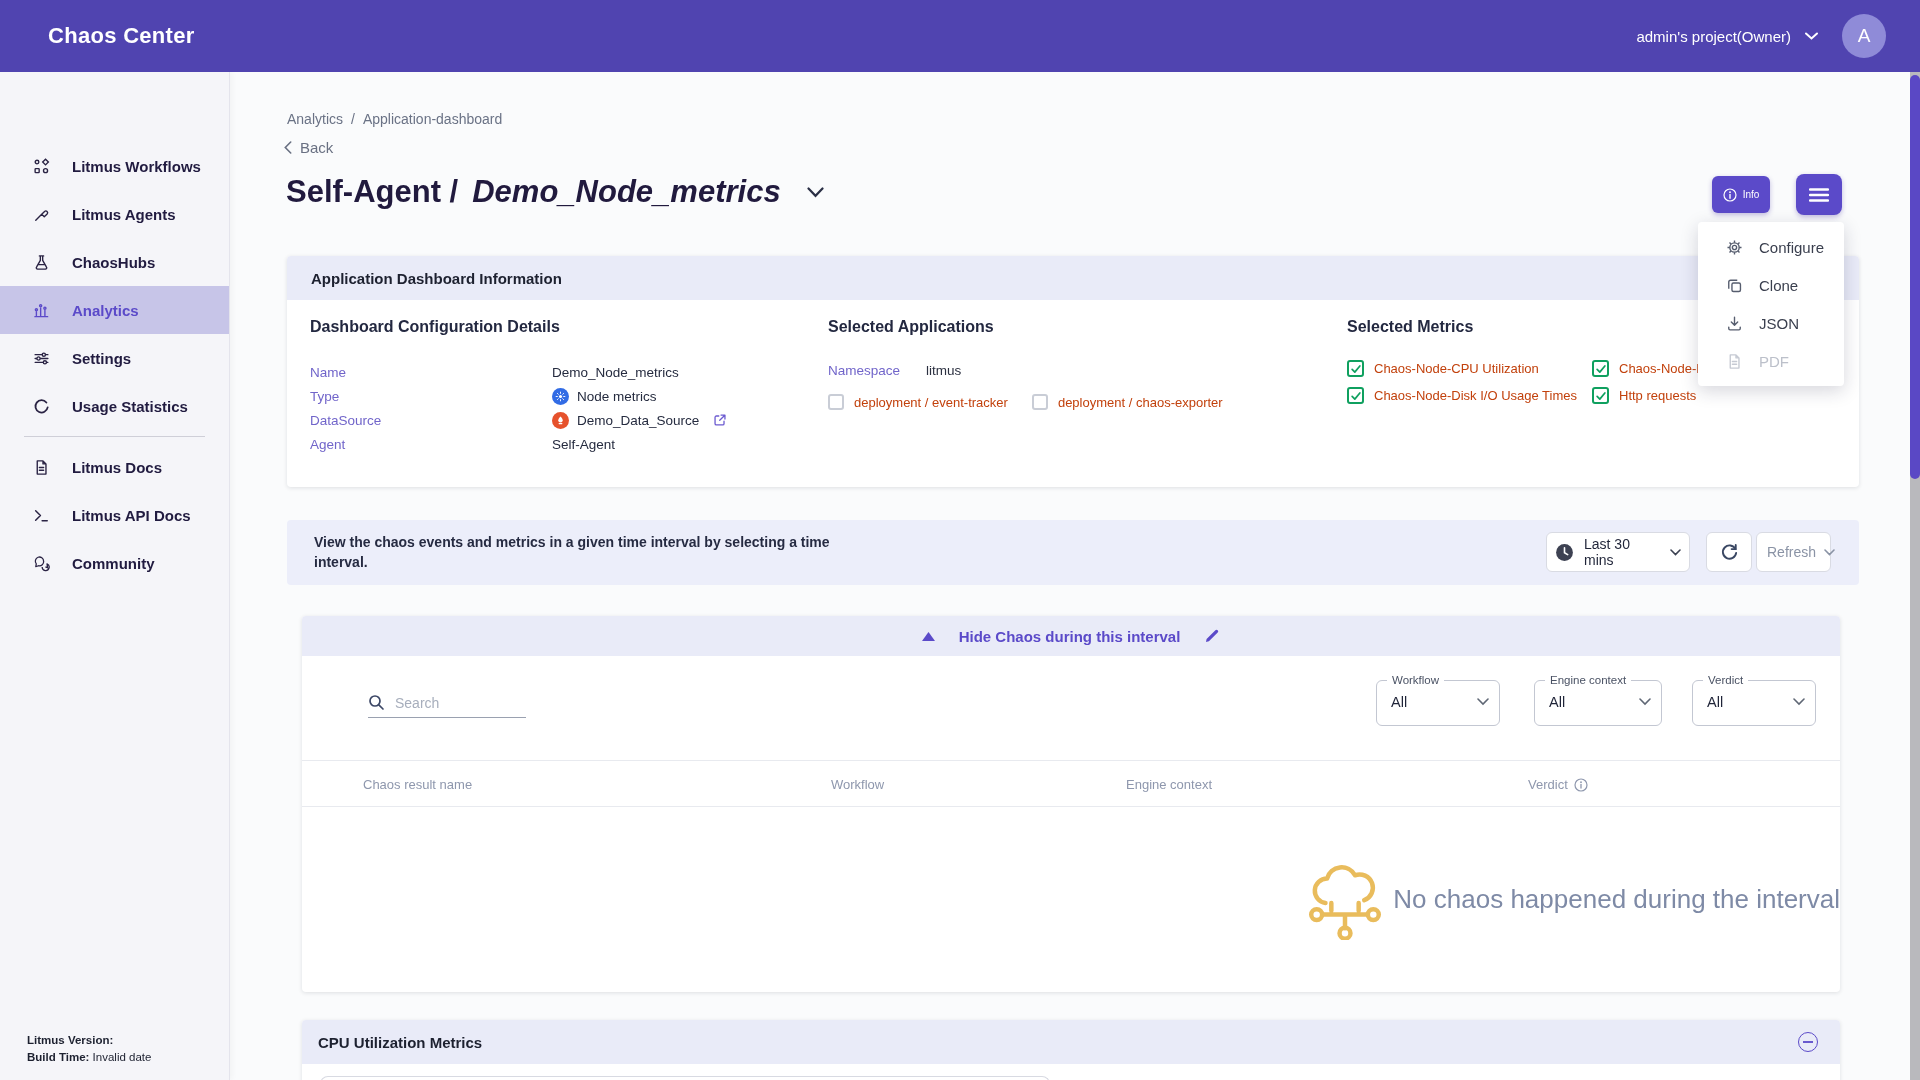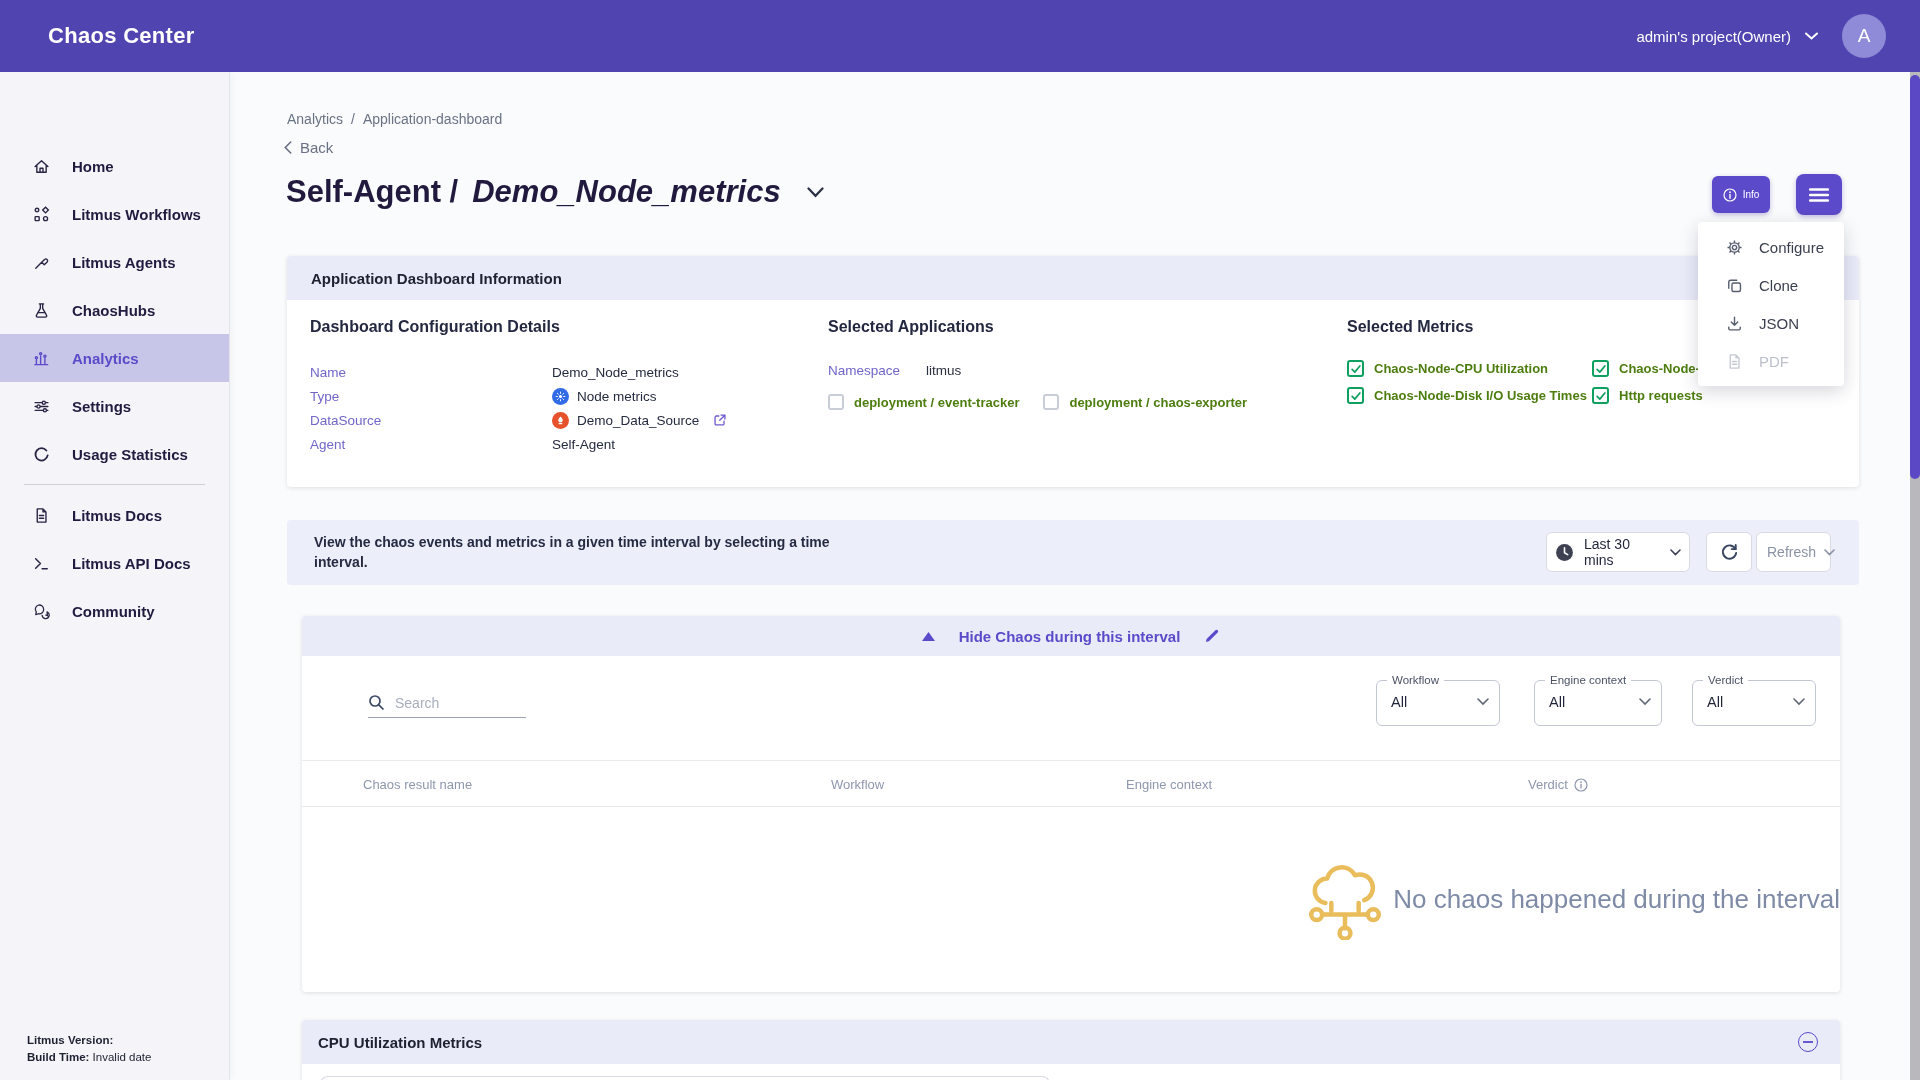--- a/index.html
+++ b/index.html
@@ -54,21 +54,21 @@
   .col-title { font-size:16px; font-weight:700; color:#232840; }
   .col { position:absolute; top:62px; }
   .kv-row { display:flex; align-items:center; height:24px; font-size:13.5px; }
   .kv-label { width:242px; color:#7165ca; }
   .kv-value { color:#252b3f; display:flex; align-items:center; gap:8px; }
   .mini-badge { width:17px; height:17px; border-radius:50%; display:inline-flex; align-items:center; justify-content:center; flex:0 0 auto; }
   .ext-link { display:inline-flex; margin-left:6px; color:#6b5ad0; cursor:pointer; }
   .cb { width:16px; height:16px; border:2px solid #c9cdd6; border-radius:3px; background:#fff; display:inline-flex;
         align-items:center; justify-content:center; cursor:pointer; flex:0 0 auto; }
   .cb.checked { width:17px; height:17px; border-color:#0fa05f; }
-  .opt-label { font-size:13px; color:#4d7c0f;font-weight:bold; }
+  .opt-label { font-size:13px; color:#c2410c; }
   
   .interval-bar { position:absolute; left:287px; top:520px; width:1572px; height:65px; background:#eceefa; border-radius:4px; }
   .interval-text { position:absolute; left:27px; top:12px; width:545px; font-size:14px; font-weight:600; color:#262b42; line-height:20px; }
   .ctl { position:absolute; background:#fff; border:1px solid #d9dbe3; border-radius:6px; display:flex; align-items:center; cursor:pointer; }
   .time-btn { left:1259px; top:12px; width:144px; height:40px; gap:10px; padding:0 8px; font-size:14px; color:#1f2438; }
   .refresh-btn { left:1419px; top:12px; width:46px; height:40px; justify-content:center; color:#3a4763; }
   .refresh-select { left:1469px; top:12px; width:75px; height:40px; gap:8px; padding:0 10px; font-size:14px; color:#8a93a5; }
   
   #card-chaos { left:302px; top:616px; width:1538px; height:376px; }
   .chaos-head { height:40px; background:#e9ebf8; border-radius:4px 4px 0 0; display:flex; align-items:center; justify-content:center; gap:24px; }
@@ -115,28 +115,20 @@
       </div>
       <div class="avatar">
         <span>A</span>
       </div>
     </div>
   </header>
 
   <nav class="sidebar">
     <div class="nav-item">
       <span class="nav-icon">
-        <svg width="17" height="17" viewBox="0 0 16 16" fill="none" stroke="currentColor" stroke-width="1.3" stroke-linecap="round" stroke-linejoin="round">
-            <path d="M2 8 L8 2.6 L14 8 M3.6 6.8 V13.4 H12.4 V6.8 M6.6 13.4 V9.7 H9.4 V13.4"></path>
-          </svg>
-      </span>
-      <span class="nav-label">Home</span>
-    </div>
-    <div class="nav-item">
-      <span class="nav-icon">
         <svg width="17" height="17" viewBox="0 0 16 16" fill="none" stroke="currentColor" stroke-width="1.3">
             <circle cx="3.8" cy="3.8" r="1.7"></circle>
             <rect x="9.9" y="1.9" width="3.8" height="3.8" transform="rotate(45 11.8 3.8)"></rect>
             <rect x="2" y="10" width="3.8" height="3.8" rx=".6"></rect>
             <circle cx="11.8" cy="11.9" r="1.9"></circle>
           </svg>
       </span>
       <span class="nav-label">Litmus Workflows</span>
     </div>
     <div class="nav-item">

